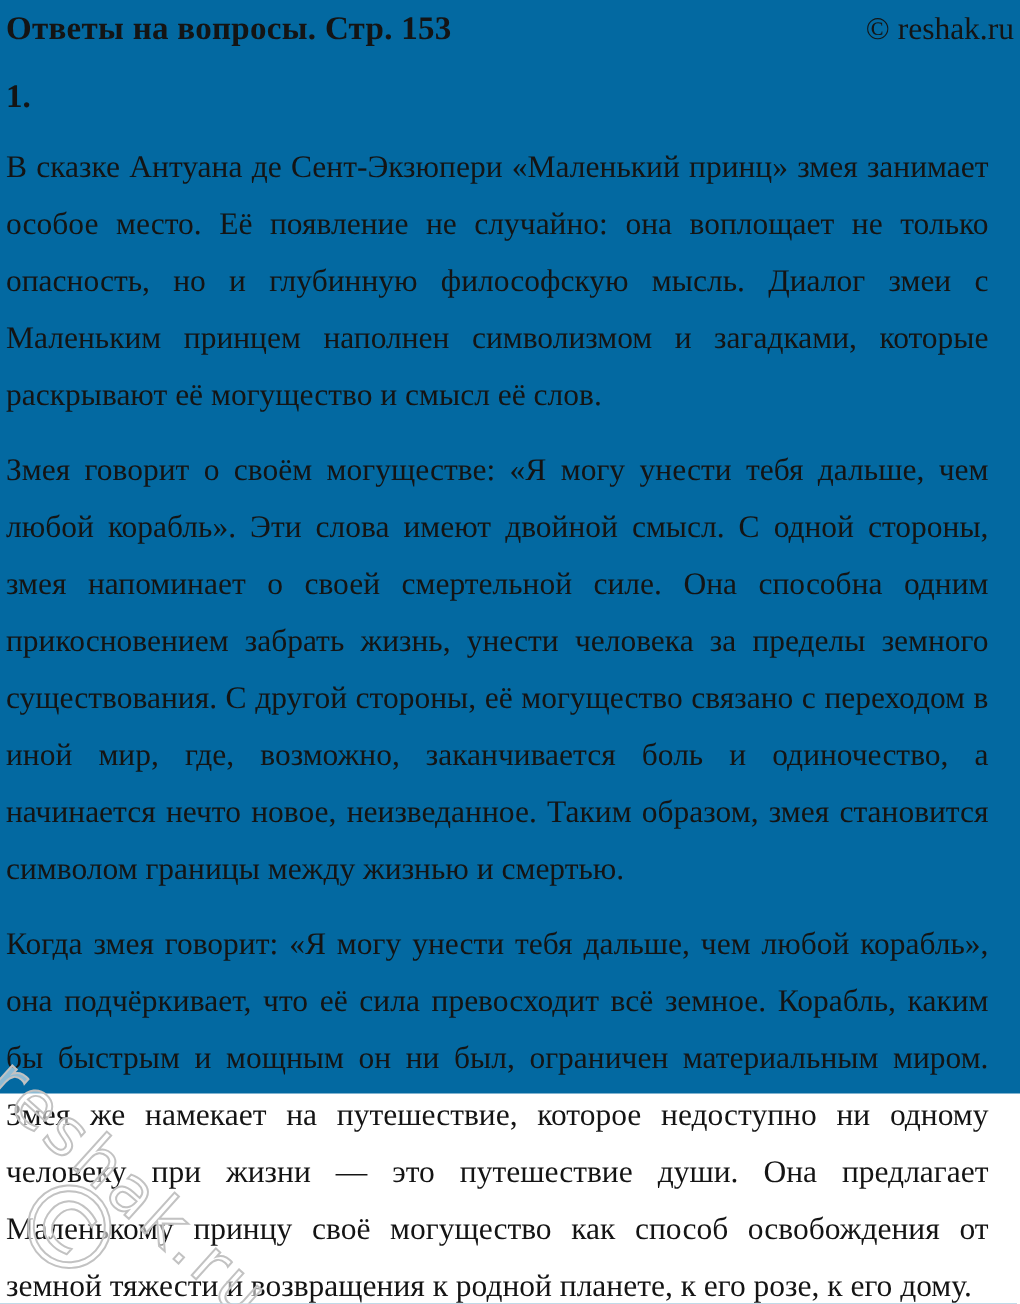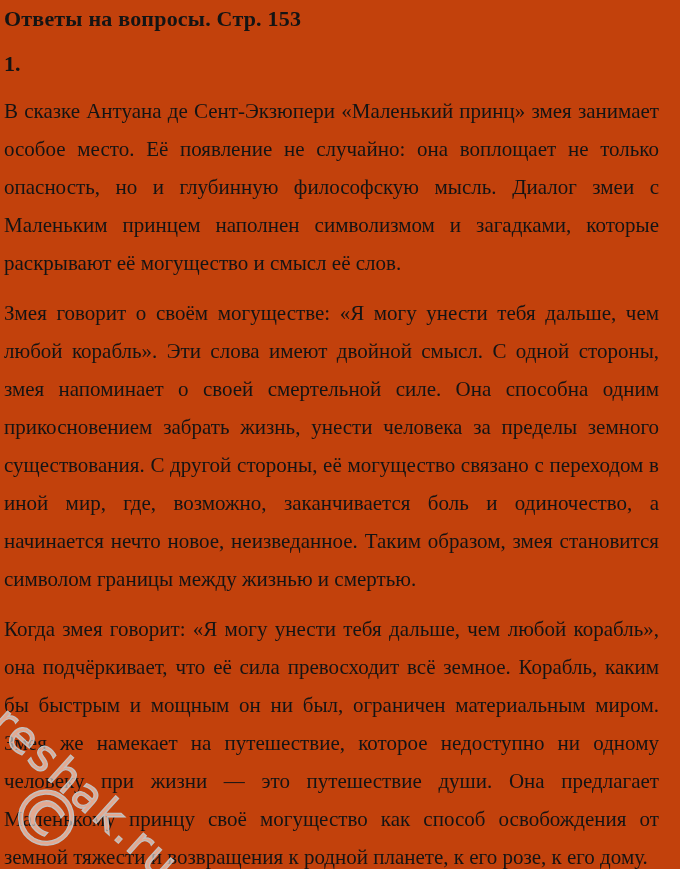--- a/index.html
+++ b/index.html
@@ -11,23 +11,23 @@
     width: 680px;
     height: 869px;
     overflow: hidden;
     font-family: "Liberation Serif", serif;
     color: #141414;
   }
   .page {
     position: relative;
     box-sizing: border-box;
     width: 680px;
-    height: 869px;
+    height: 729px;
     padding: 3px 4px 0 4px;
-    background: #c2410c;
+    background: #0369a1;
   }
   .header-row {
     display: flex;
     justify-content: space-between;
     align-items: baseline;
     line-height: 32px;
   }
   .page-title {
     font-weight: bold;
     font-size: 22px;
@@ -73,20 +73,21 @@
     margin: -8px 0 0 66px;
   }
 </style>
 </head>
 <body>
 
 <div class="page">
 
   <div class="header-row">
     <span class="page-title">Ответы на вопросы. Стр. 153</span>
+    <span class="site-copyright">© reshak.ru</span>
   </div>
 
   <div class="qnum">1.</div>
 
   <div>
     <p class="para">В сказке Антуана де Сент-Экзюпери «Маленький принц» змея занимает особое место. Её появление не случайно: она воплощает не только опасность, но и глубинную философскую мысль. Диалог змеи с Маленьким принцем наполнен символизмом и загадками, которые раскрывают её могущество и смысл её слов.</p>
     <p class="para">Змея говорит о своём могуществе: «Я могу унести тебя дальше, чем любой корабль». Эти слова имеют двойной смысл. С одной стороны, змея напоминает о своей смертельной силе. Она способна одним прикосновением забрать жизнь, унести человека за пределы земного существования. С другой стороны, её могущество связано с переходом в иной мир, где, возможно, заканчивается боль и одиночество, а начинается нечто новое, неизведанное. Таким образом, змея становится символом границы между жизнью и смертью.</p>
     <p class="para">Когда змея говорит: «Я могу унести тебя дальше, чем любой корабль», она подчёркивает, что её сила превосходит всё земное. Корабль, каким бы быстрым и мощным он ни был, ограничен материальным миром. Змея же намекает на путешествие, которое недоступно ни одному человеку при жизни — это путешествие души. Она предлагает Маленькому принцу своё могущество как способ освобождения от земной тяжести и возвращения к родной планете, к его розе, к его дому.</p>
   </div>
 

